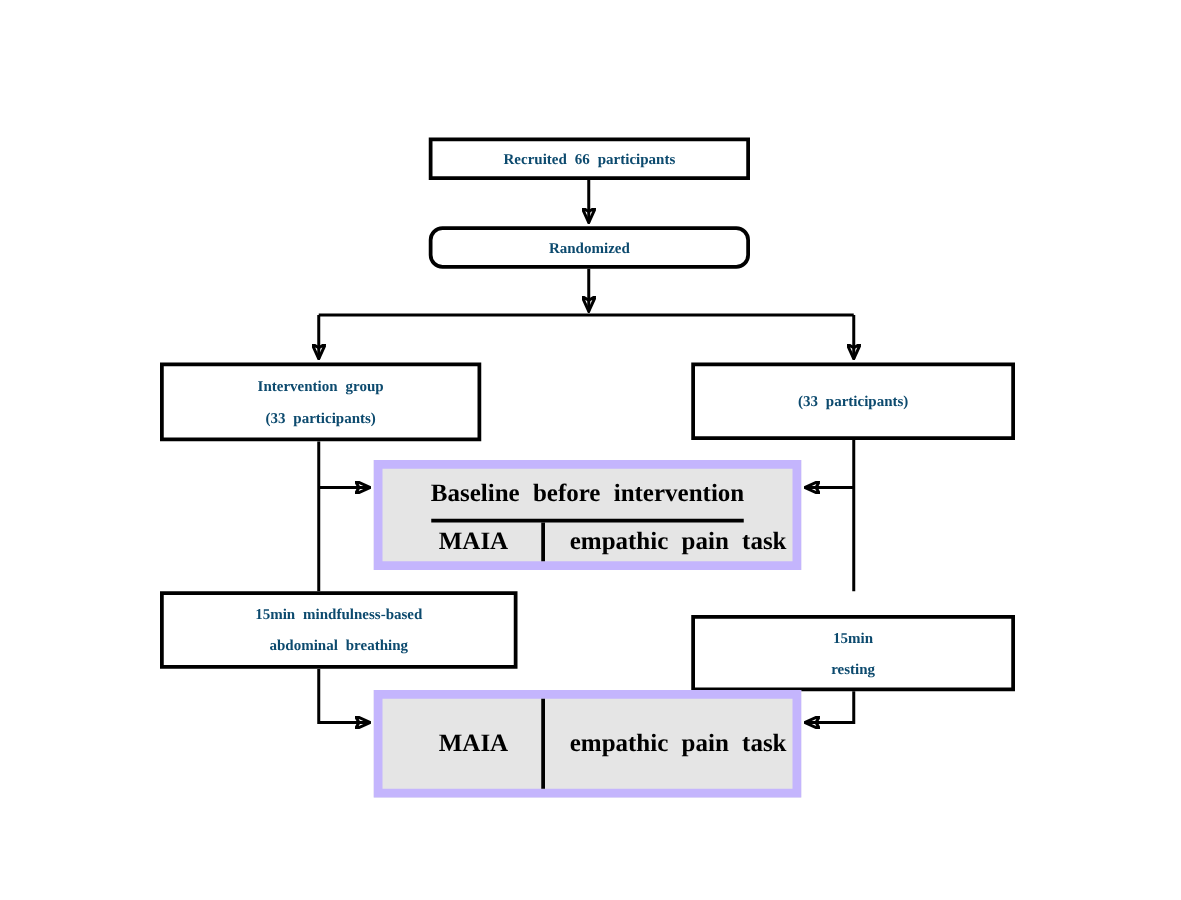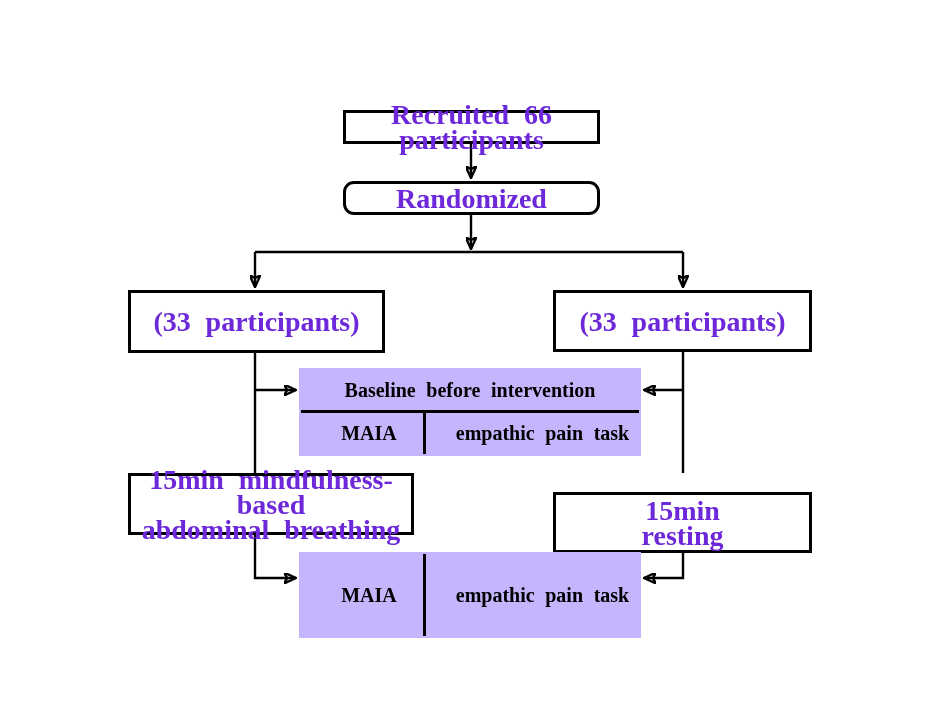--- a/index.html
+++ b/index.html
@@ -31,36 +31,37 @@
     position: absolute;
     box-sizing: border-box;
     border: 3px solid #000000;
     background: #ffffff;
     display: flex;
     flex-direction: column;
     align-items: center;
     justify-content: center;
     text-align: center;
     font-weight: bold;
-    font-size: 28px;
+    font-size: 12px;
     line-height: 25px;
-    color: #6d28d9;
+    color: #0c4a6e;
     word-spacing: 0.28em;
   }
   .compound {
     position: absolute;
     box-sizing: border-box;
-    border: 2px solid #c4b5fd;
-    background: #c4b5fd;
+    border: 7px solid #c4b5fd;
+    background: #e5e5e5;
     display: flex;
     flex-direction: column;
     font-weight: bold;
     font-size: 20px;
     color: #000000;
     word-spacing: 0.28em;
+    align-items: center;
   }
   .compound .title-row {
     box-sizing: border-box;
     height: 43px;
     border-bottom: 3px solid #000000;
     display: flex;
     align-items: center;
     justify-content: center;
     text-align: center;
   }
@@ -117,20 +118,21 @@
 
   <div class="box" style="left:343px; top:110px; width:257px; height:34px;">
     <span>Recruited 66 participants</span>
   </div>
 
   <div class="box" style="left:343px; top:181px; width:257px; height:34px;border-radius:11px;">
     <span>Randomized</span>
   </div>
 
   <div class="box" style="left:128px; top:290px; width:257px; height:63px;">
+    <span>Intervention group</span>
     <span>(33 participants)</span>
   </div>
 
   <div class="box" style="left:553px; top:290px; width:259px; height:62px;">
     <span>(33 participants)</span>
   </div>
 
   <div class="compound" style="left:299px; top:368px; width:342px; height:88px;">
     <div class="title-row">
       <span>Baseline before intervention</span>

